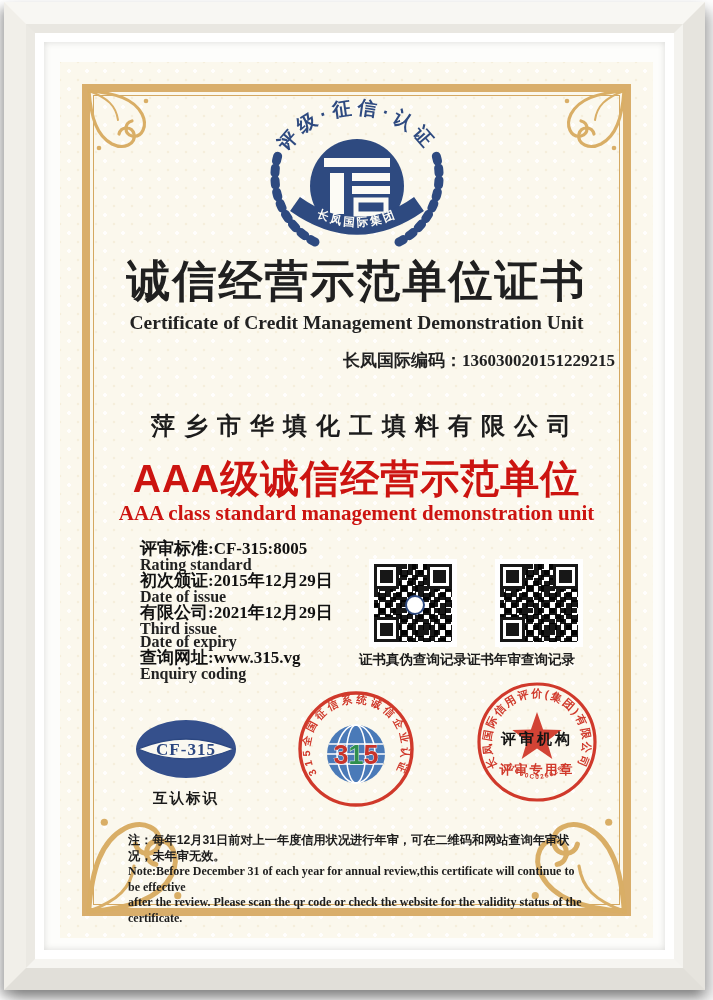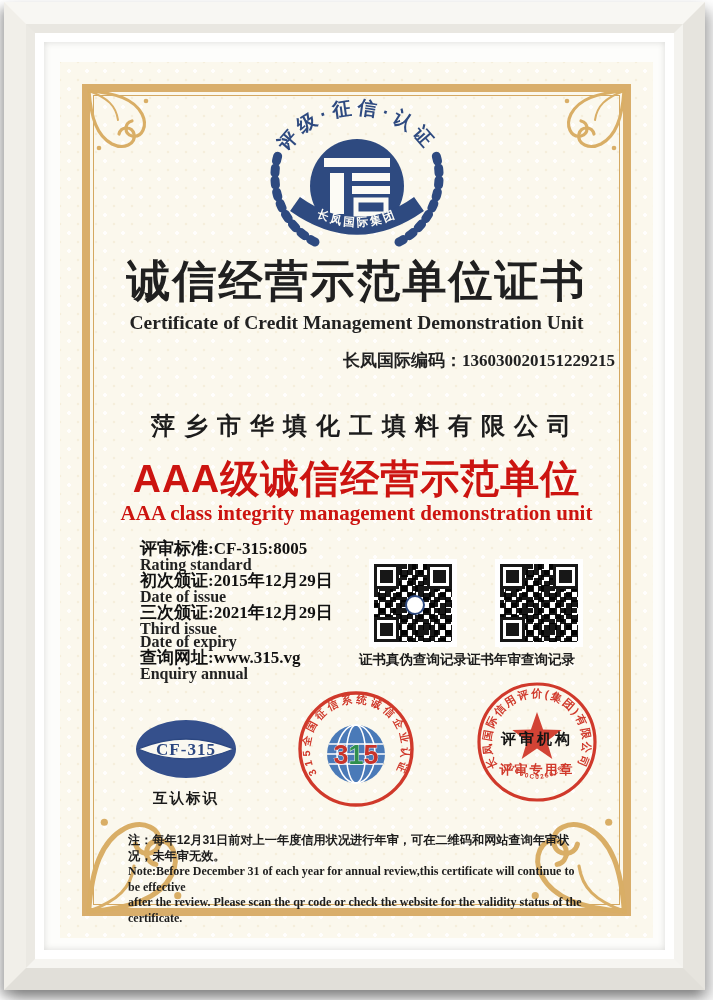--- a/index.html
+++ b/index.html
@@ -142,41 +142,41 @@
 
   <div class="title">诚信经营示范单位证书</div>
   <div class="subtitle">Certificate of Credit Management Demonstration Unit</div>
 
   <div class="coding">
     <div class="coding-cn">长凤国际编码：136030020151229215</div>
   </div>
 
   <div class="company">萍乡市华填化工填料有限公司</div>
   <div class="award-cn">AAA级诚信经营示范单位</div>
-  <div class="award-en">AAA class  integrity management demonstration unit</div>
+  <div class="award-en">AAA class  standard management demonstration unit</div>
 
   <div class="details">
     <div>
       <div class="d-cn">评审标准:CF-315:8005</div>
       <div class="d-en">Rating standard</div>
     </div>
     <div>
       <div class="d-cn">初次颁证:2015年12月29日</div>
       <div class="d-en">Date of issue</div>
     </div>
     <div>
-      <div class="d-cn">三次颁证:2021年12月29日</div>
+      <div class="d-cn">有限公司:2021年12月29日</div>
       <div class="d-en">Third issue</div>
     </div>
     <div>
       <div class="d-en">Date of expiry</div>
     </div>
     <div>
       <div class="d-cn">查询网址:www.315.vg</div>
-      <div class="d-en">Enquiry annual</div>
+      <div class="d-en">Enquiry coding</div>
     </div>
   </div>
 
   <div class="qr" style="left:309px;top:497px;">
     <div class="qr-pat"></div>
     <div class="finder f-tl"></div>
     <div class="finder f-tr"></div>
     <div class="finder f-bl"></div>
     <div class="qr-logo"></div>
   </div>

